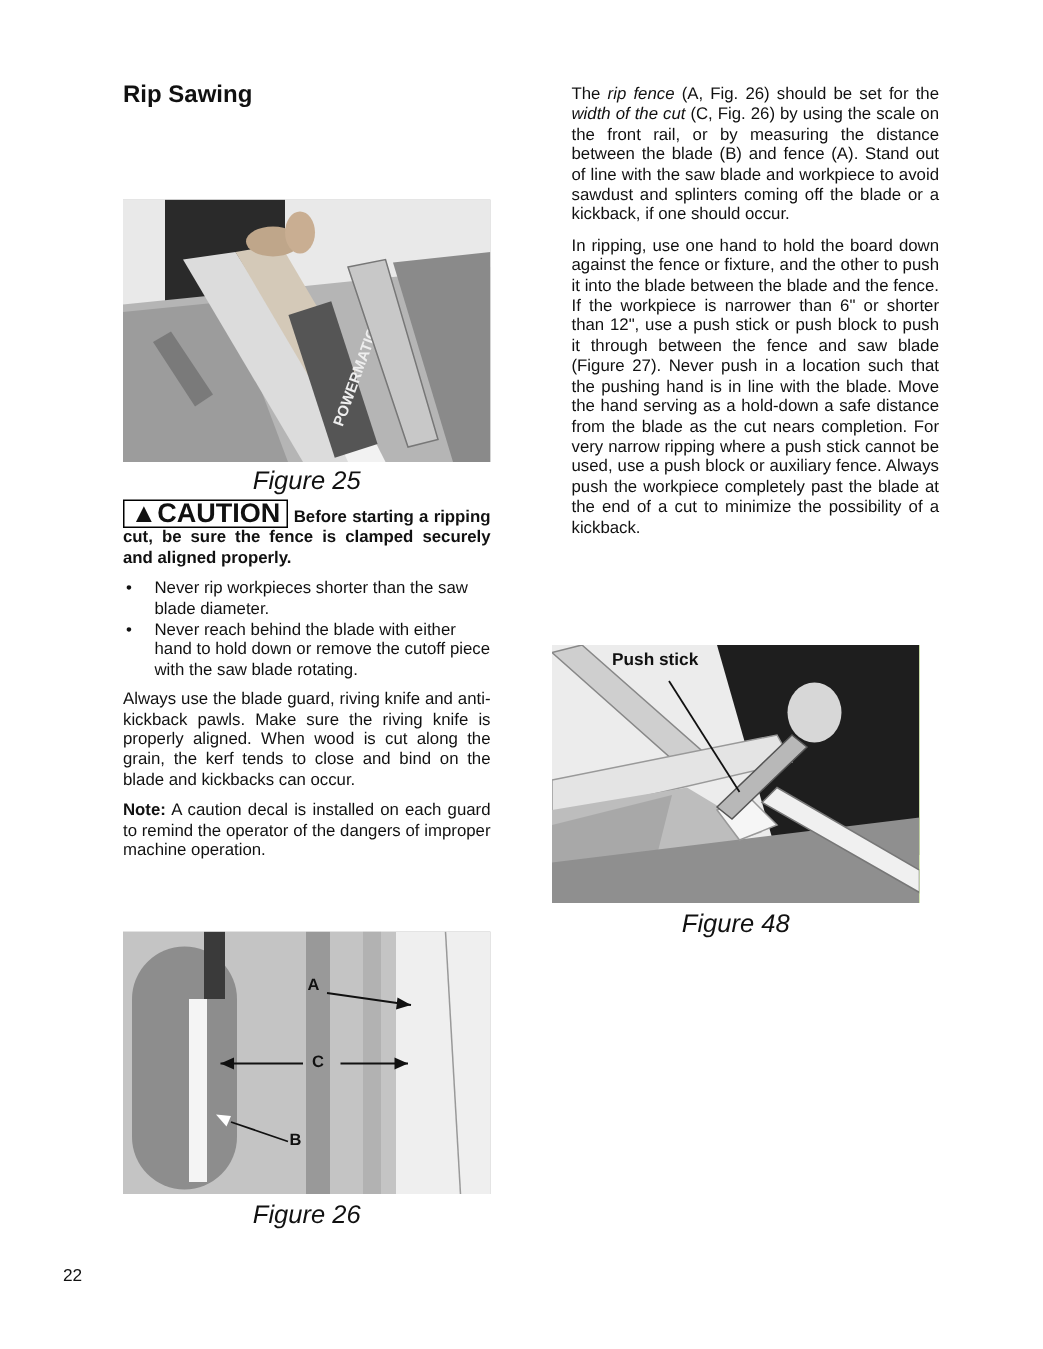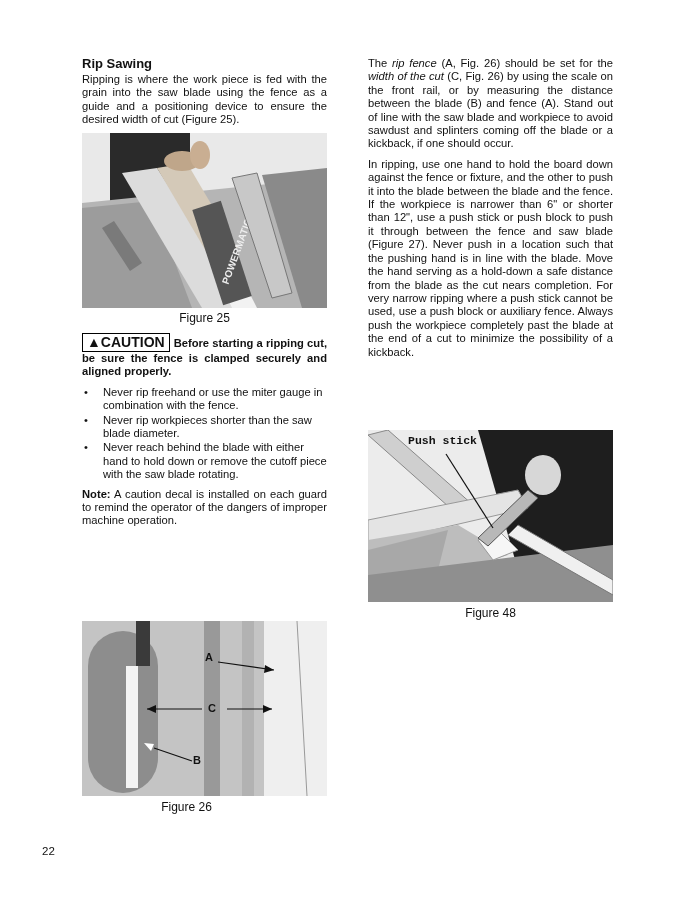--- a/index.html
+++ b/index.html
@@ -1,39 +1,38 @@
 <!DOCTYPE html>
 <html><head>
 <meta charset="utf-8">
 <style>
   html, body { margin: 0; padding: 0; background: #ffffff; }
   body { width: 695px; height: 899px; position: relative; overflow: hidden;
          font-family: "Liberation Sans", sans-serif; color: #111; }
   .col { position: absolute; font-size: 11.2px; line-height: 13.4px; }
   .left { left: 82px; width: 245px; }
-  .right { left: 368px; width: 245px; }
+  .right { left: 381px; width: 245px; }
   p { margin: 0 0 7px 0; text-align: justify; }
-  h2 { font-size: 13px; font-weight: bold; margin: 0 0 2px 0; line-height: 15px; }
+  h2 { font-size: 16px; font-weight: bold; margin: 0 0 2px 0; line-height: 15px; }
   .figure { position: absolute; overflow: hidden; background: #d8d8d8; }
-  .caption { position: absolute; font-size: 12px; text-align: center; }
+  .caption { position: absolute; font-style: italic; font-size: 17px; text-align: center; }
   .caution-box { display: inline-block; border: 1.5px solid #000; font-weight: bold;
-                 font-size: 14px; padding: 0 4px; line-height: 17px; margin-right: 4px; }
+                 font-size: 18px; padding: 0 4px; line-height: 17px; margin-right: 4px; }
   .caution-para { font-weight: bold; margin: 0 0 7px 0; text-align: justify; }
   ul { margin: 0 0 6px 0; padding: 0; list-style: none; }
   li { position: relative; padding-left: 21px; margin-bottom: 1px; text-align: left; }
   li::before { content: "•"; position: absolute; left: 2px; top: 0; }
   .page-num { position: absolute; top: 845px; left: 0; width: 695px; font-size: 11.5px; margin-left: 42px; }
   .lbl { position: absolute; font-weight: bold; font-size: 11px; color: #111; }
 </style>
 </head>
 <body>
 
 <div class="col left" style="top:56px;">
   <h2>Rip Sawing</h2>
-  <p>Ripping is where the work piece is fed with the grain into the saw blade using the fence as a guide and a positioning device to ensure the desired width of cut (Figure 25).</p>
 </div>
 
 <div class="figure" style="left:82px; top:133px; width:245px; height:175px; background:#c9c9c9;">
   <svg width="245" height="175" viewBox="0 0 245 175">
     <rect x="0" y="0" width="245" height="175" fill="#e9e9e9"></rect>
     <rect x="28" y="0" width="80" height="70" fill="#2a2a2a"></rect>
     <polygon points="0,70 245,45 245,175 0,175" fill="#b5b5b5"></polygon>
     <polygon points="0,75 70,68 110,175 0,175" fill="#9c9c9c"></polygon>
     <polygon points="40,40 75,35 165,175 120,175" fill="#dcdcdc"></polygon>
     <polygon points="90,38 105,36 175,175 150,175" fill="#f2f2f2"></polygon>
@@ -47,24 +46,24 @@
     <ellipse cx="118" cy="22" rx="10" ry="14" fill="#c9ae92"></ellipse>
   </svg>
 </div>
 <div class="caption" style="left:82px; top:311px; width:245px;">Figure 25</div>
 
 <div class="col left" style="top:333px;">
   <div class="caution-para">
     <span class="caution-box"><span>▲</span><span>CAUTION</span></span><span>Before starting a ripping cut, be sure the fence is clamped securely and aligned properly.</span>
   </div>
   <ul>
-    <li>Never rip freehand or use the miter gauge in combination with the fence.</li>
     <li>Never rip workpieces shorter than the saw blade diameter.</li>
     <li>Never reach behind the blade with either hand to hold down or remove the cutoff piece with the saw blade rotating.</li>
   </ul>
+  <p>Always use the blade guard, riving knife and anti-kickback pawls. Make sure the riving knife is properly aligned. When wood is cut along the grain, the kerf tends to close and bind on the blade and kickbacks can occur.</p>
   <p><b>Note:</b><span> A caution decal is installed on each guard to remind the operator of the dangers of improper machine operation.</span></p>
 </div>
 
 <div class="figure" style="left:82px; top:621px; width:245px; height:175px; background:#cfcfcf;">
   <svg width="245" height="175" viewBox="0 0 245 175">
     <rect x="0" y="0" width="245" height="175" fill="#c4c4c4"></rect>
     <rect x="0" y="0" width="245" height="175" fill="url(#none)" opacity="0"></rect>
     <rect x="6" y="10" width="70" height="162" rx="35" fill="#8d8d8d"></rect>
     <rect x="44" y="45" width="12" height="122" fill="#f4f4f4"></rect>
     <rect x="54" y="0" width="14" height="45" fill="#3a3a3a"></rect>
@@ -78,28 +77,28 @@
     <polygon points="65,88 74,84 74,92" fill="#111"></polygon>
     <line x1="145" y1="88" x2="190" y2="88" stroke="#111" stroke-width="1.2"></line>
     <polygon points="190,88 181,84 181,92" fill="#111"></polygon>
     <line x1="72" y1="127" x2="110" y2="140" stroke="#111" stroke-width="1.2"></line>
     <polygon points="62,122 72,123 69,130" fill="#fff"></polygon>
   </svg>
   <span class="lbl" style="left:123px; top:30px;">A</span>
   <span class="lbl" style="left:126px; top:81px;">C</span>
   <span class="lbl" style="left:111px; top:133px;">B</span>
 </div>
-<div class="caption" style="left:64px; top:800px; width:245px;">Figure 26</div>
+<div class="caption" style="left:82px; top:800px; width:245px;">Figure 26</div>
 
 <div class="col right" style="top:57px;">
   <p><span>The </span><i>rip fence</i><span> (A, Fig. 26) should be set for the </span><i>width of the cut</i><span> (C, Fig. 26) by using the scale on the front rail, or by measuring the distance between the blade (B) and fence (A). Stand out of line with the saw blade and workpiece to avoid sawdust and splinters coming off the blade or a kickback, if one should occur.</span></p>
   <p>In ripping, use one hand to hold the board down against the fence or fixture, and the other to push it into the blade between the blade and the fence. If the workpiece is narrower than 6" or shorter than 12", use a push stick or push block to push it through between the fence and saw blade (Figure 27). Never push in a location such that the pushing hand is in line with the blade. Move the hand serving as a hold-down a safe distance from the blade as the cut nears completion. For very narrow ripping where a push stick cannot be used, use a push block or auxiliary fence. Always push the workpiece completely past the blade at the end of a cut to minimize the possibility of a kickback.</p>
 </div>
 
-<div class="figure" style="left:368px; top:430px; width:245px; height:172px; background:#bef264;font-family:Liberation Mono, monospace;">
+<div class="figure" style="left:368px; top:430px; width:245px; height:172px; background:#bef264;">
   <svg width="245" height="172" viewBox="0 0 245 172">
     <rect x="0" y="0" width="245" height="172" fill="#ececec"></rect>
     <polygon points="110,0 245,0 245,140 150,140" fill="#1e1e1e"></polygon>
     <polygon points="0,5 20,0 105,75 90,85" fill="#cfcfcf" stroke="#888"></polygon>
     <polygon points="0,90 150,60 160,78 0,115" fill="#e4e4e4" stroke="#999"></polygon>
     <polygon points="0,110 90,95 140,125 60,150 0,160" fill="#bdbdbd"></polygon>
     <polygon points="0,120 80,100 65,160 0,170" fill="#a8a8a8"></polygon>
     <polygon points="0,145 245,115 245,172 0,172" fill="#8f8f8f"></polygon>
     <polygon points="150,95 245,150 245,165 140,105" fill="#f0f0f0" stroke="#777"></polygon>
     <polygon points="110,110 130,100 150,120 125,130" fill="#f6f6f6" stroke="#999"></polygon>

